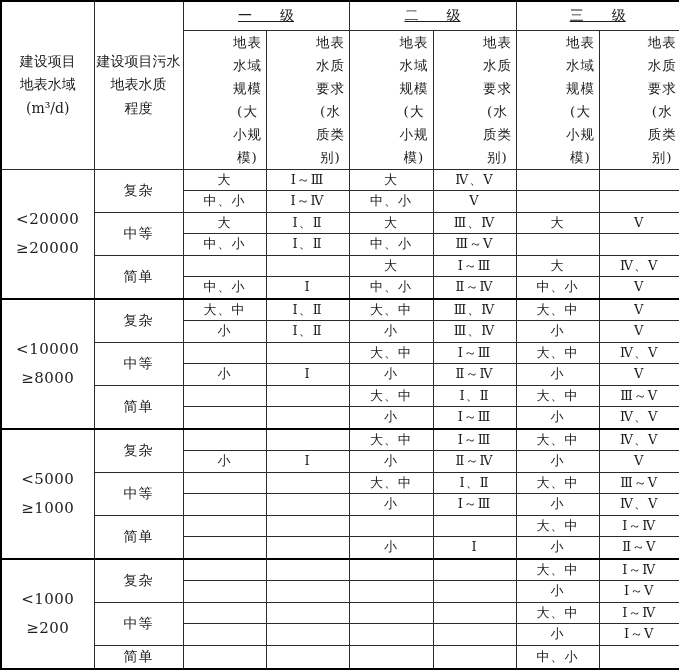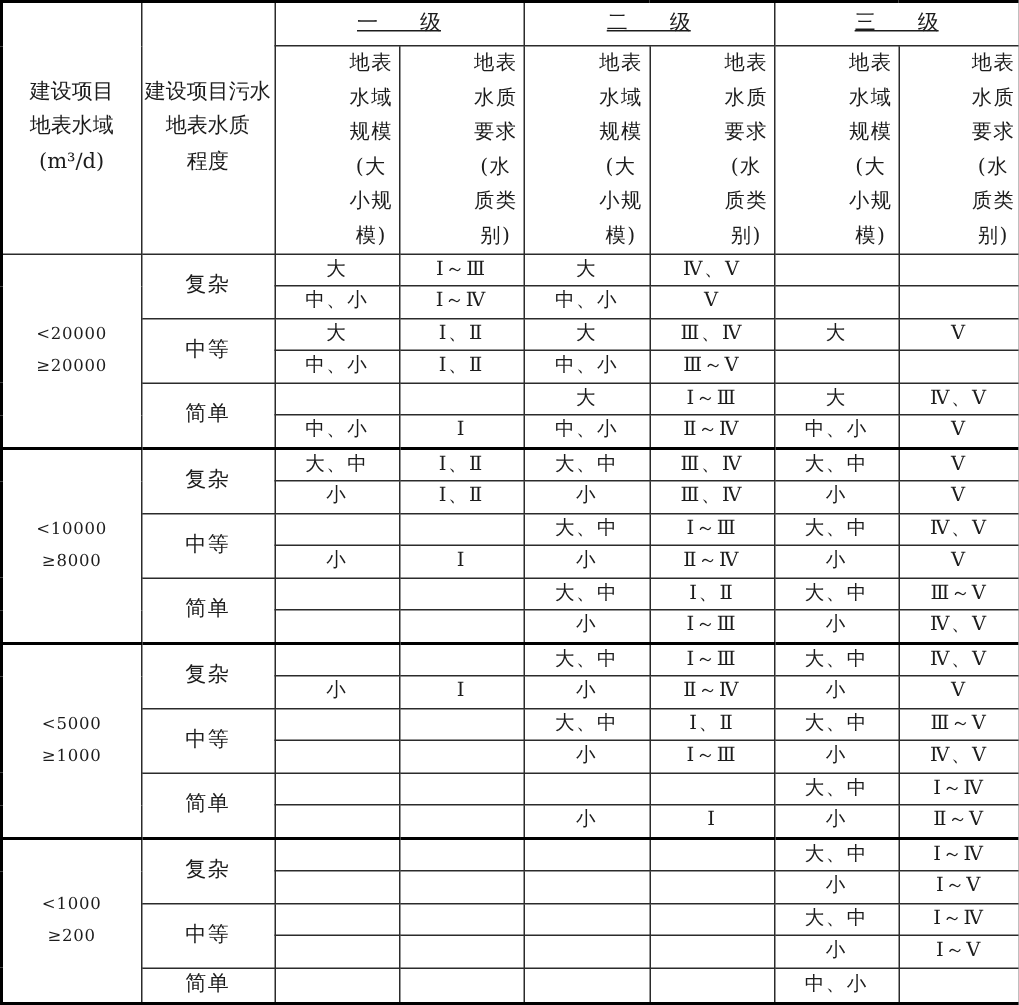--- a/index.html
+++ b/index.html
@@ -22,21 +22,21 @@
     vertical-align:middle;
     font-weight:normal;
     font-size:13.5px;
     letter-spacing:1px;
     line-height:1.55;
     overflow:hidden;
   }
   thead tr.level-row th{height:28px;font-size:14px;letter-spacing:0;}
   thead tr.sub-row th{height:76px;padding-left:48px;}
   thead th .hline{display:block;line-height:1.7;}
-  td.discharge-cell{font-size:11px;letter-spacing:0.5px;}
+  td.discharge-cell{font-size:15px;letter-spacing:0.5px;}
   td.discharge-cell .dline{display:block;line-height:1.9;}
   td.complexity-cell{font-size:14px;}
   td.data-cell{font-size:13px;}
   tr.group-start td{border-top:2px solid #000;}
   tr.block-start td{border-top:1.5px solid #111;}
   .lvl{letter-spacing:0;text-decoration:underline;}
 </style>
 </head>
 <body>
 

